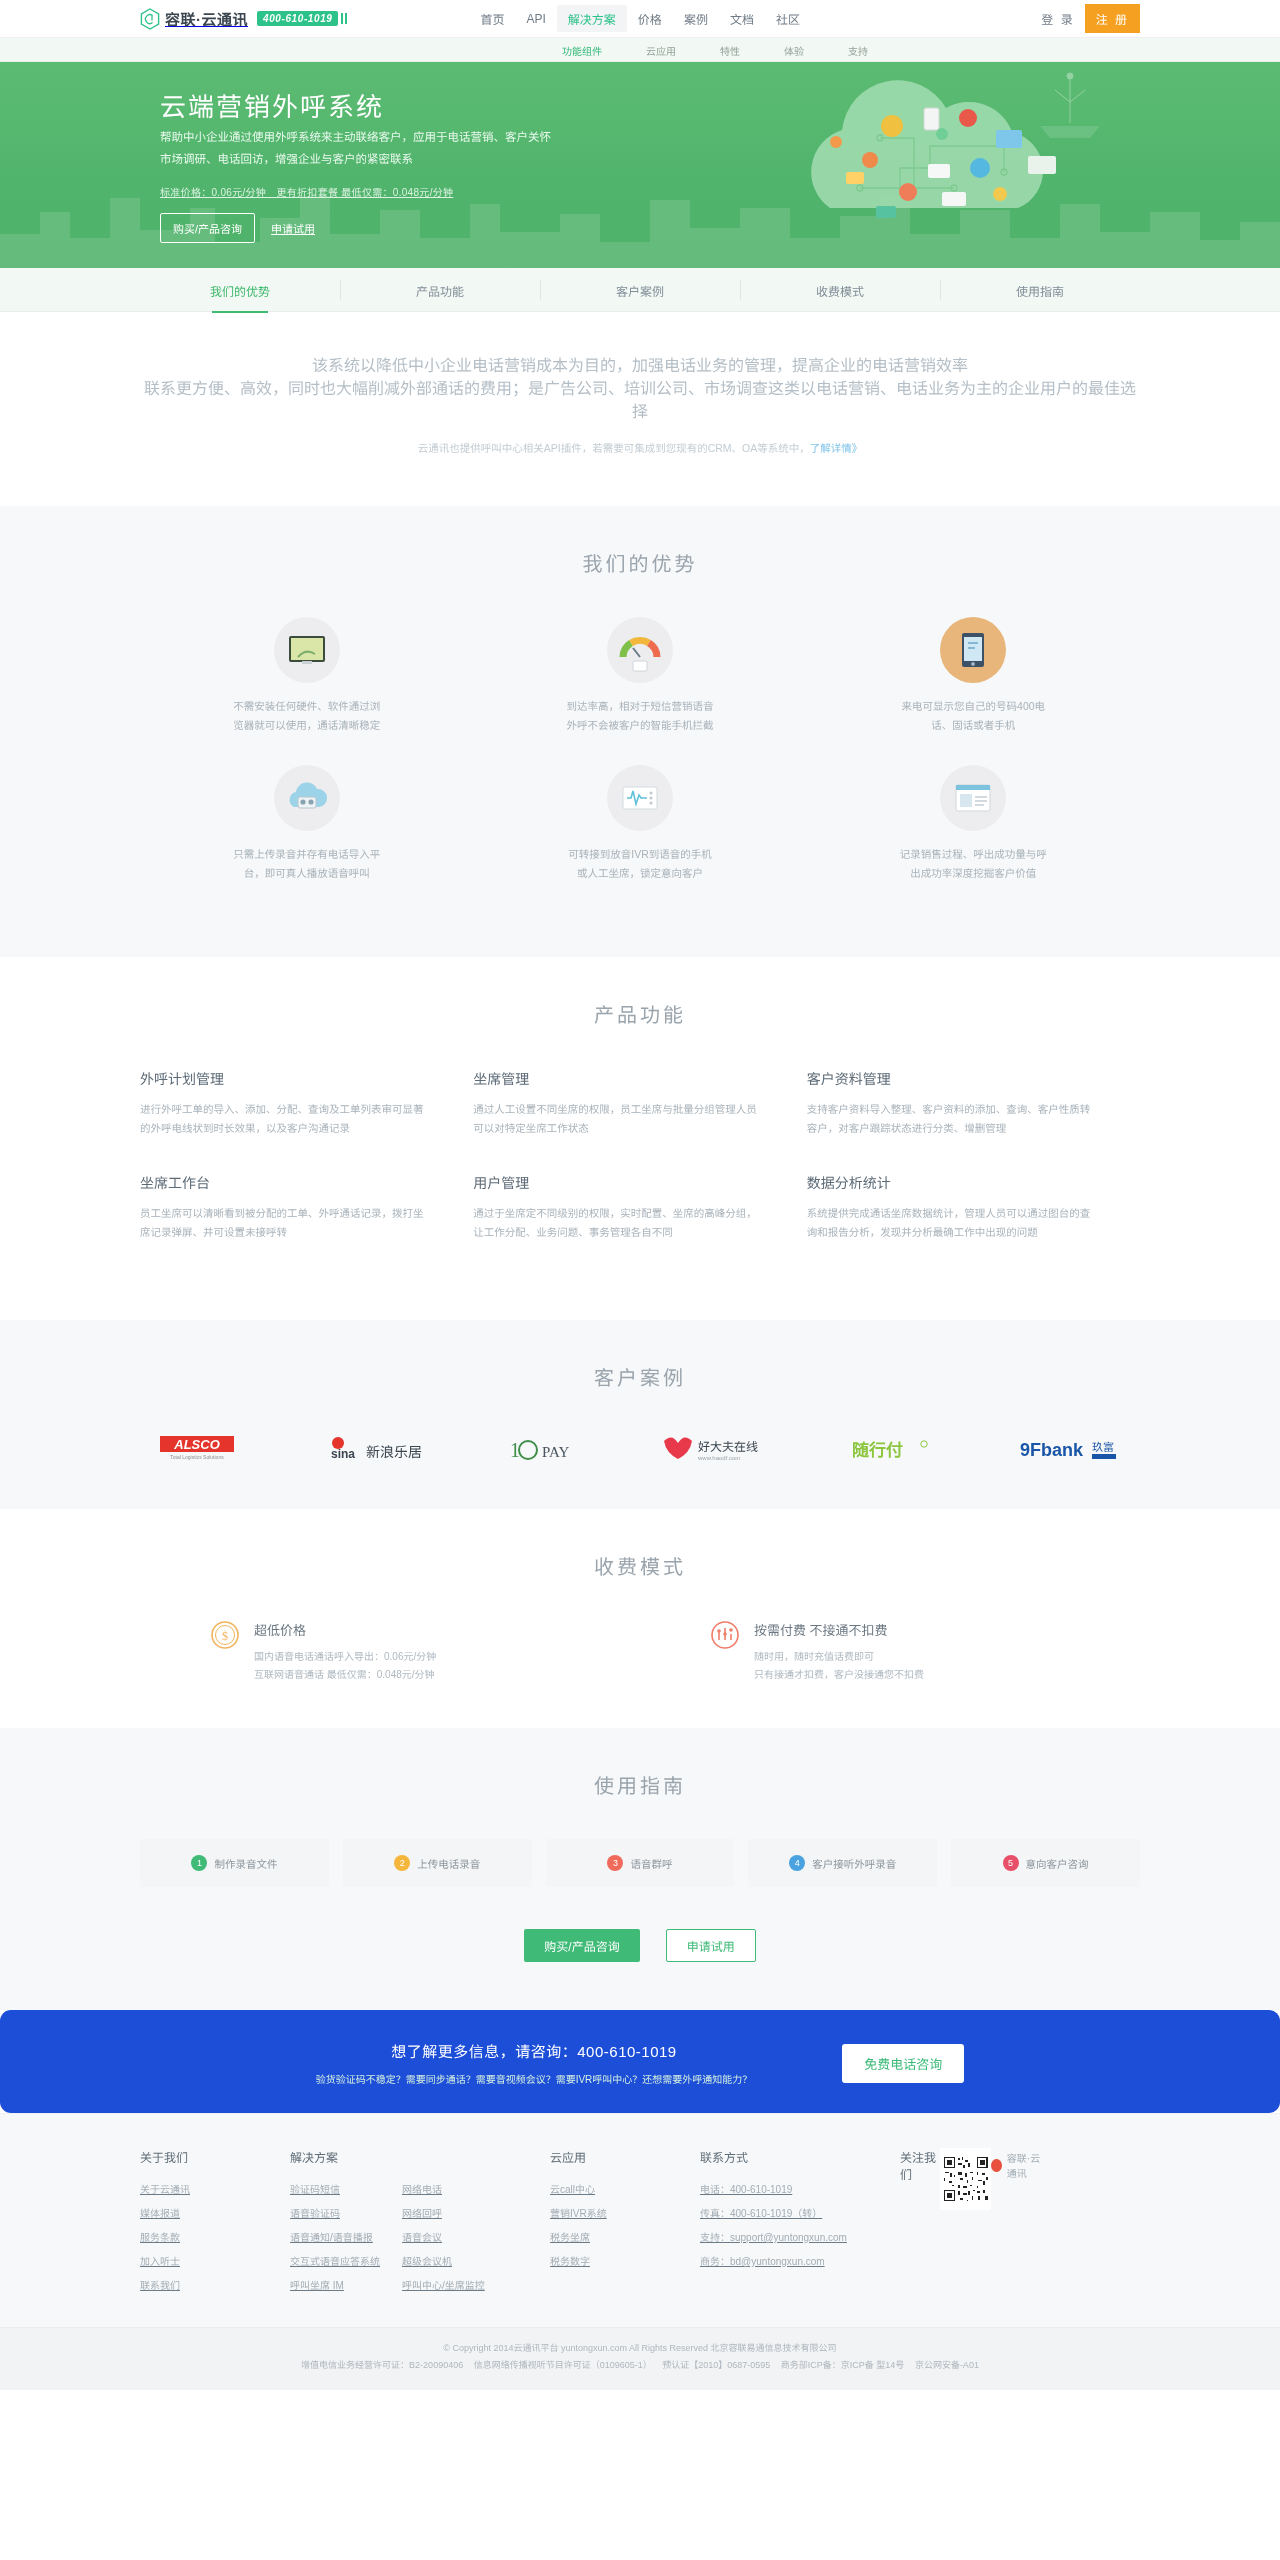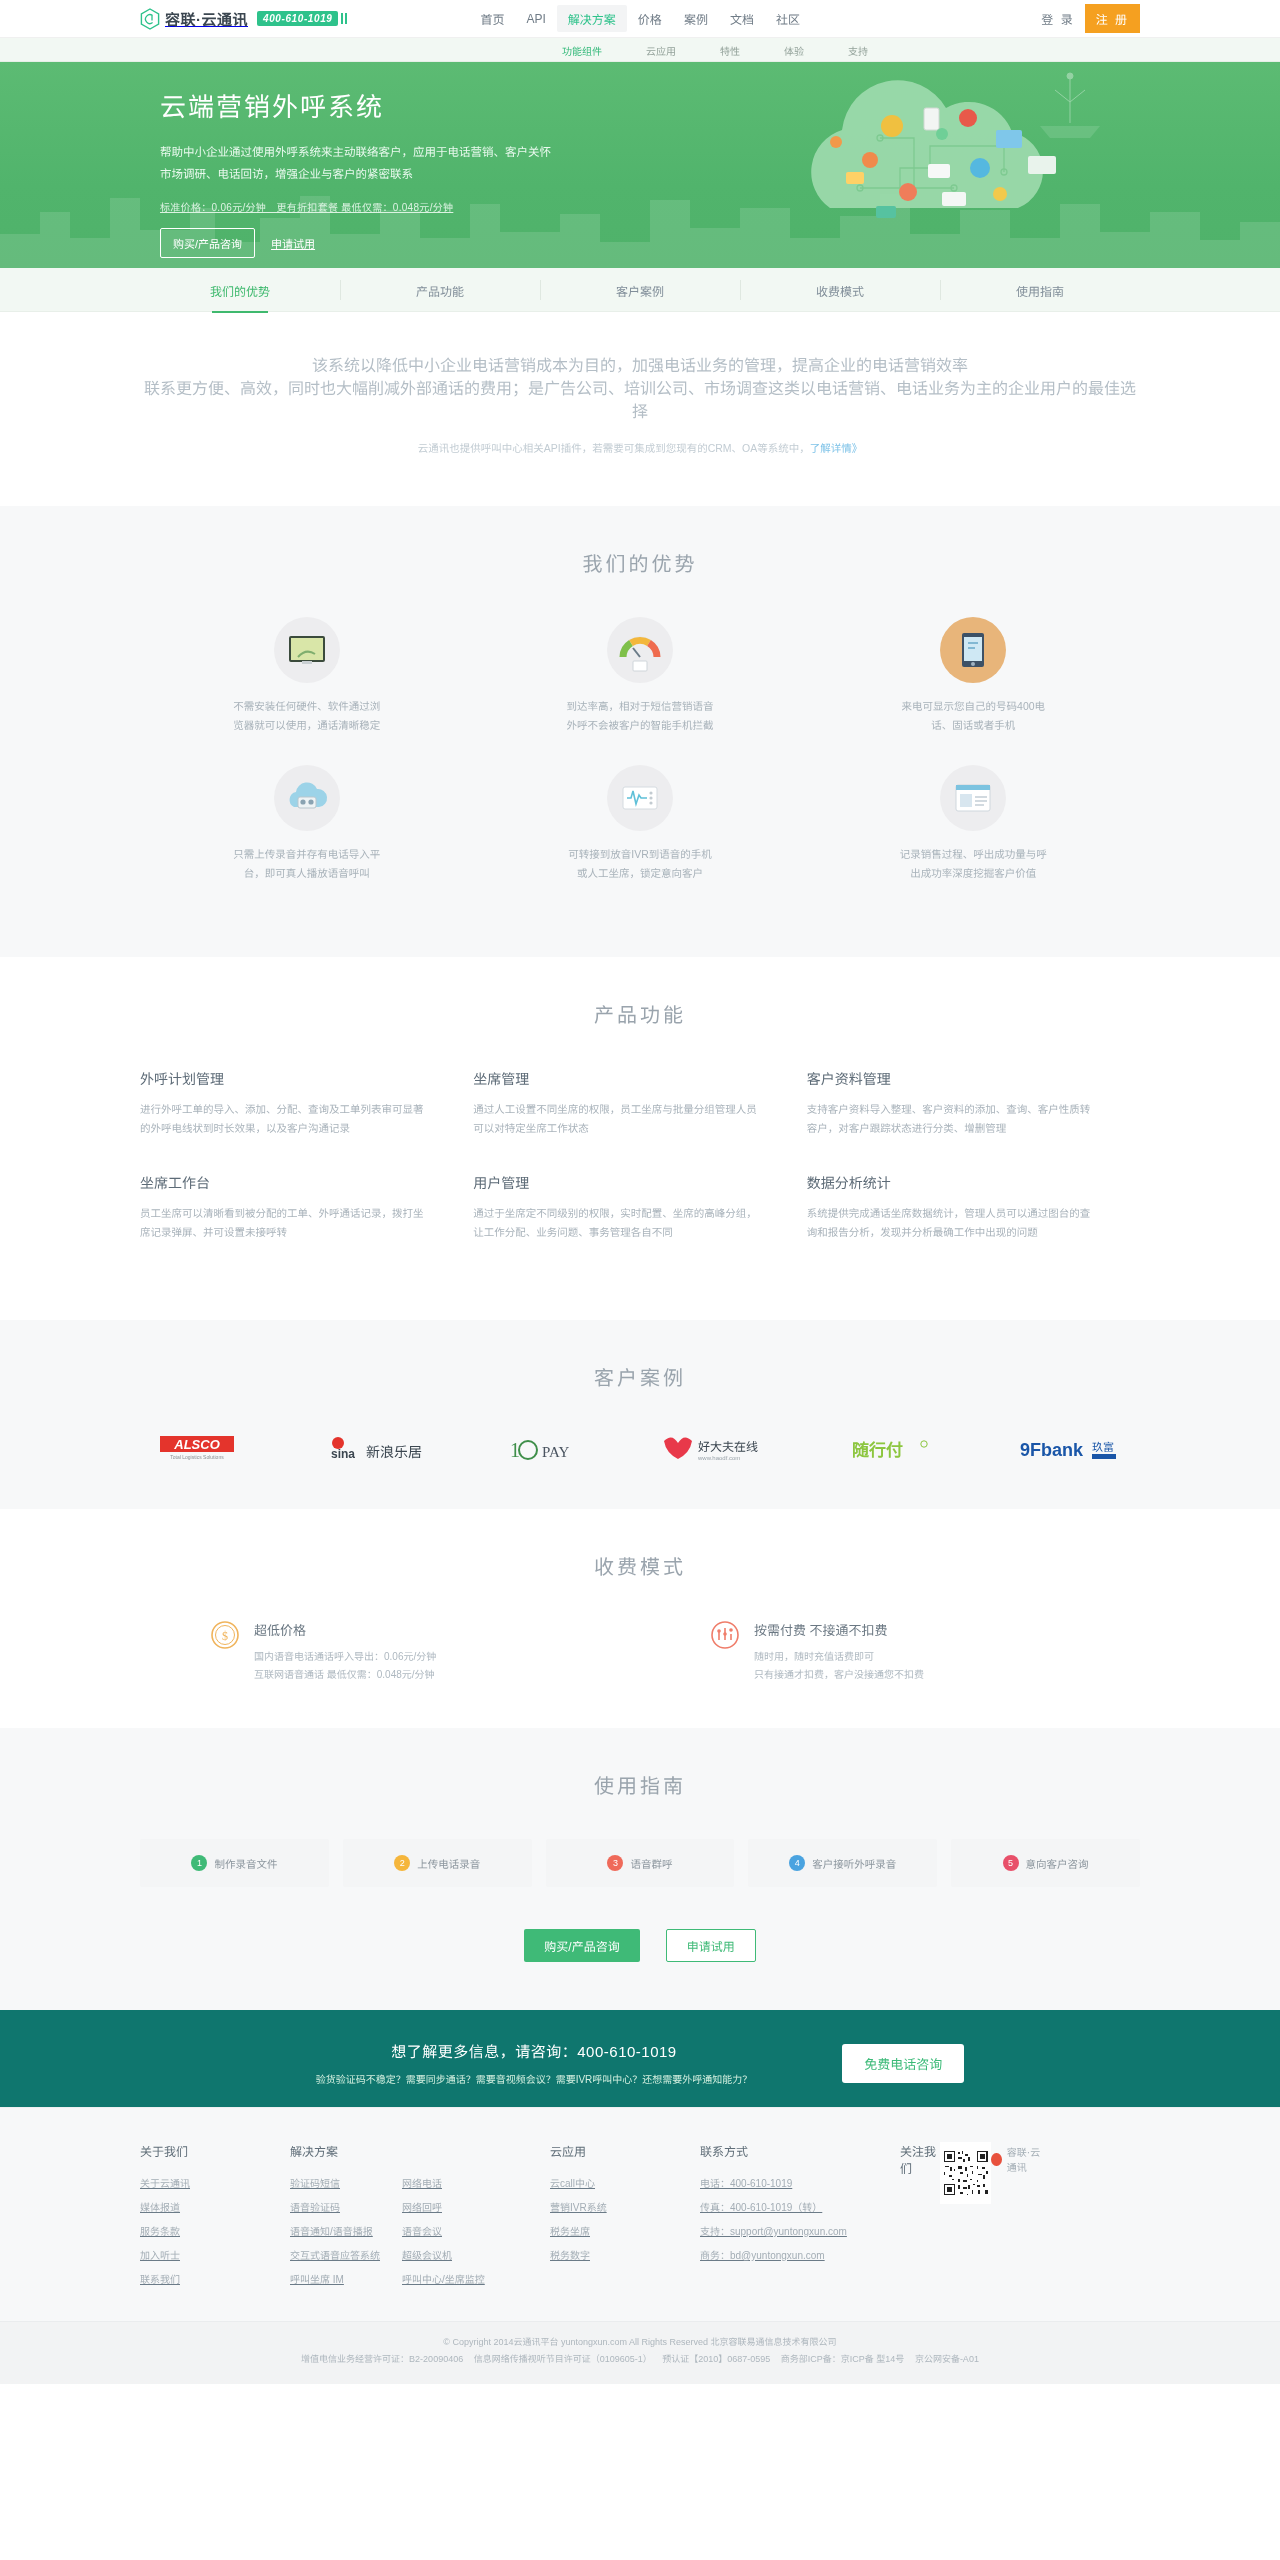--- a/index.html
+++ b/index.html
@@ -49,21 +49,21 @@
   .subnav a.active { color: #34b97a; }
 
   
   .hero {
     height: 206px; position: relative; overflow: hidden;
     background: linear-gradient(180deg,#5cbb73 0%,#51b46c 60%,#4fb26a 100%);
   }
   .hero .skyline { position:absolute; left:0; right:0; bottom:0; height:130px; opacity:.12;}
   .hero .wrap { height: 206px; position: relative; z-index: 3; }
   .hero-copy { position: absolute; left: 20px; top: 24px; width: 420px; color: #fff; }
-  .hero-title { font-size: 26px; letter-spacing: 2px; margin-bottom: 18px; font-weight: 400; }
+  .hero-title { font-size: 26px; letter-spacing: 2px; margin-bottom: 3px; font-weight: 400; }
   .hero-desc { font-size: 11.5px; line-height: 22px; color: #eafaef; margin-bottom: 14px; }
   .hero-price { font-size: 10px; color: #dcf3e2; margin-bottom: 14px; letter-spacing:.3px;text-decoration:underline;}
   .hero-btns { display: flex; align-items: center; gap: 16px; }
   .btn-ghost {
     border: 1px solid #ffffff; color: #fff; font-size: 11px;
     padding: 6px 12px; text-decoration: none; border-radius: 2px; display: inline-block;
   }
   .btn-link { color: #fff; font-size: 11px; text-decoration: underline; }
   .hero-art { position: absolute; right: -10px; top: 6px; width: 470px; height: 200px; }
 
@@ -134,21 +134,21 @@
   .btn-solid {
     background: #3fba77; color: #fff; font-size: 12px; padding: 8px 20px;
     border-radius: 2px; text-decoration: none;
   }
   .btn-outline {
     border: 1px solid #3fba77; color: #3fba77; font-size: 12px; padding: 7px 20px;
     border-radius: 2px; text-decoration: none; background:#fff;
   }
 
   
-  .cta { background: #0f766e; padding: 30px 0 21px; }
+  .cta { background: #1d4ed8; padding: 30px 0 27px; border-radius: 11px; }
   .cta .wrap { display: flex; align-items: center; justify-content: center; gap: 90px; }
   .cta-left { text-align: center; }
   .cta-h { color: #fff; font-size: 15px; margin-bottom: 10px; letter-spacing:.5px;}
   .cta-p { color: #d3efdf; font-size: 10px; }
   .cta-btn {
     background: #fff; color: #3cba78; font-size: 13px; padding: 10px 22px;
     border-radius: 3px; text-decoration: none; white-space: nowrap;
   }
 
   

